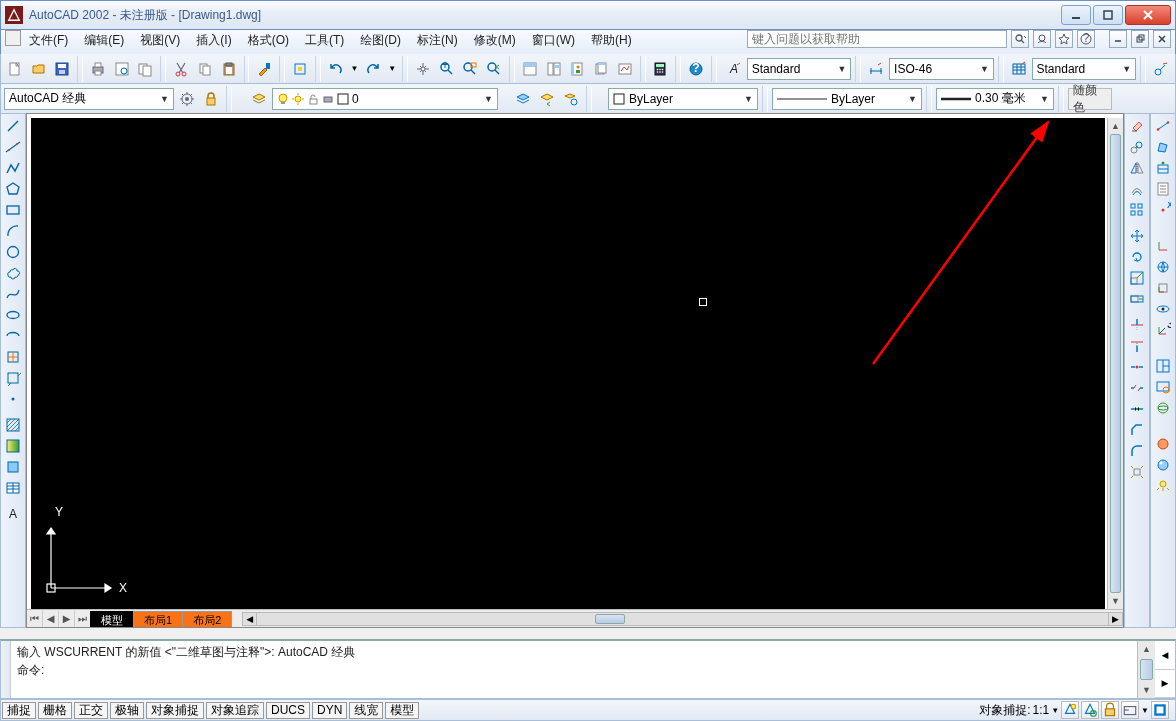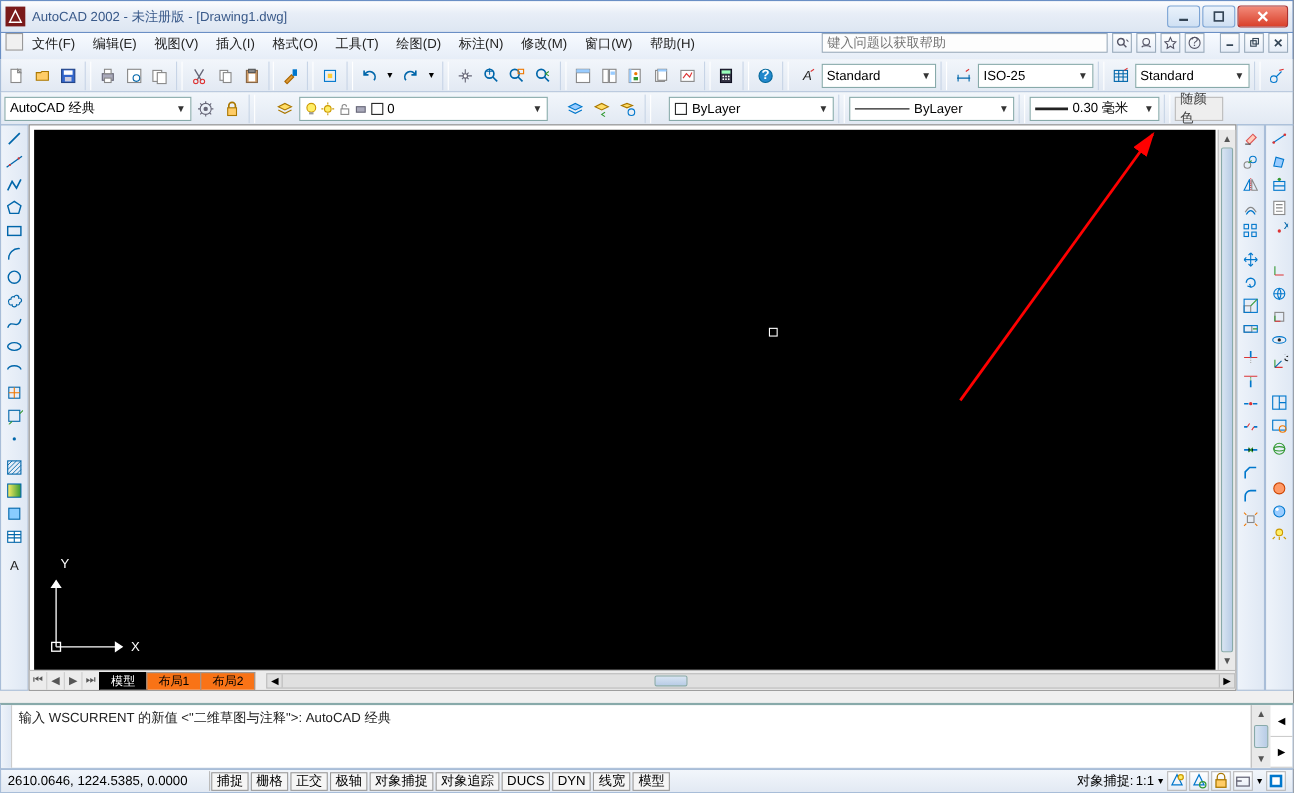--- a/index.html
+++ b/index.html
@@ -363,21 +363,21 @@
   <div class="tb-sep"></div>
   <div class="tb-btn">
       <svg viewBox="0 0 16 16">
         <line x1="2" y1="10" x2="14" y2="10" stroke="#06a"></line>
         <line x1="3" y1="7" x2="3" y2="13" stroke="#06a"></line>
         <line x1="13" y1="7" x2="13" y2="13" stroke="#06a"></line>
         <path d="M10 4 L13 2" stroke="#d33"></path>
       </svg>
     </div>
   <div class="tb-combo" style="width:106px">
-      <span>ISO-25</span>
+      <span>ISO-46</span>
       <span class="arrow">▼</span>
     </div>
   <div class="tb-sep"></div>
   <div class="tb-btn">
       <svg viewBox="0 0 16 16">
         <rect x="2" y="3" width="12" height="10" fill="none" stroke="#06a"></rect>
         <line x1="2" y1="6" x2="14" y2="6" stroke="#06a"></line>
         <line x1="2" y1="9" x2="14" y2="9" stroke="#06a"></line>
         <line x1="6" y1="3" x2="6" y2="13" stroke="#06a"></line>
         <line x1="10" y1="3" x2="10" y2="13" stroke="#06a"></line>
@@ -893,34 +893,34 @@
         <div class="thumb"></div>
         <div class="arr r">▶</div>
     </div>
   </div>
 </div>
 
 <div class="cmd-area">
   <div class="cmd-grip"></div>
   <div class="cmd-text">
     <div class="line">输入 WSCURRENT 的新值 &lt;"二维草图与注释"&gt;: AutoCAD 经典</div>
+    <div class="line">命令:</div>
   </div>
   <div class="cmd-scroll">
       <div class="a">▲</div>
       <div class="t"></div>
       <div class="a">▼</div>
     </div>
   <div class="cmd-right-btns">
       <div>◀</div>
       <div>▶</div>
     </div>
 </div>
 
 <div class="statusbar">
-  <div class="sb-cell" style="width:190px">2610.0646, 1224.5385, 0.0000</div>
   <div class="sb-toggle">捕捉</div>
   <div class="sb-toggle">栅格</div>
   <div class="sb-toggle">正交</div>
   <div class="sb-toggle">极轴</div>
   <div class="sb-toggle">对象捕捉</div>
   <div class="sb-toggle">对象追踪</div>
   <div class="sb-toggle">DUCS</div>
   <div class="sb-toggle">DYN</div>
   <div class="sb-toggle">线宽</div>
   <div class="sb-toggle">模型</div>

